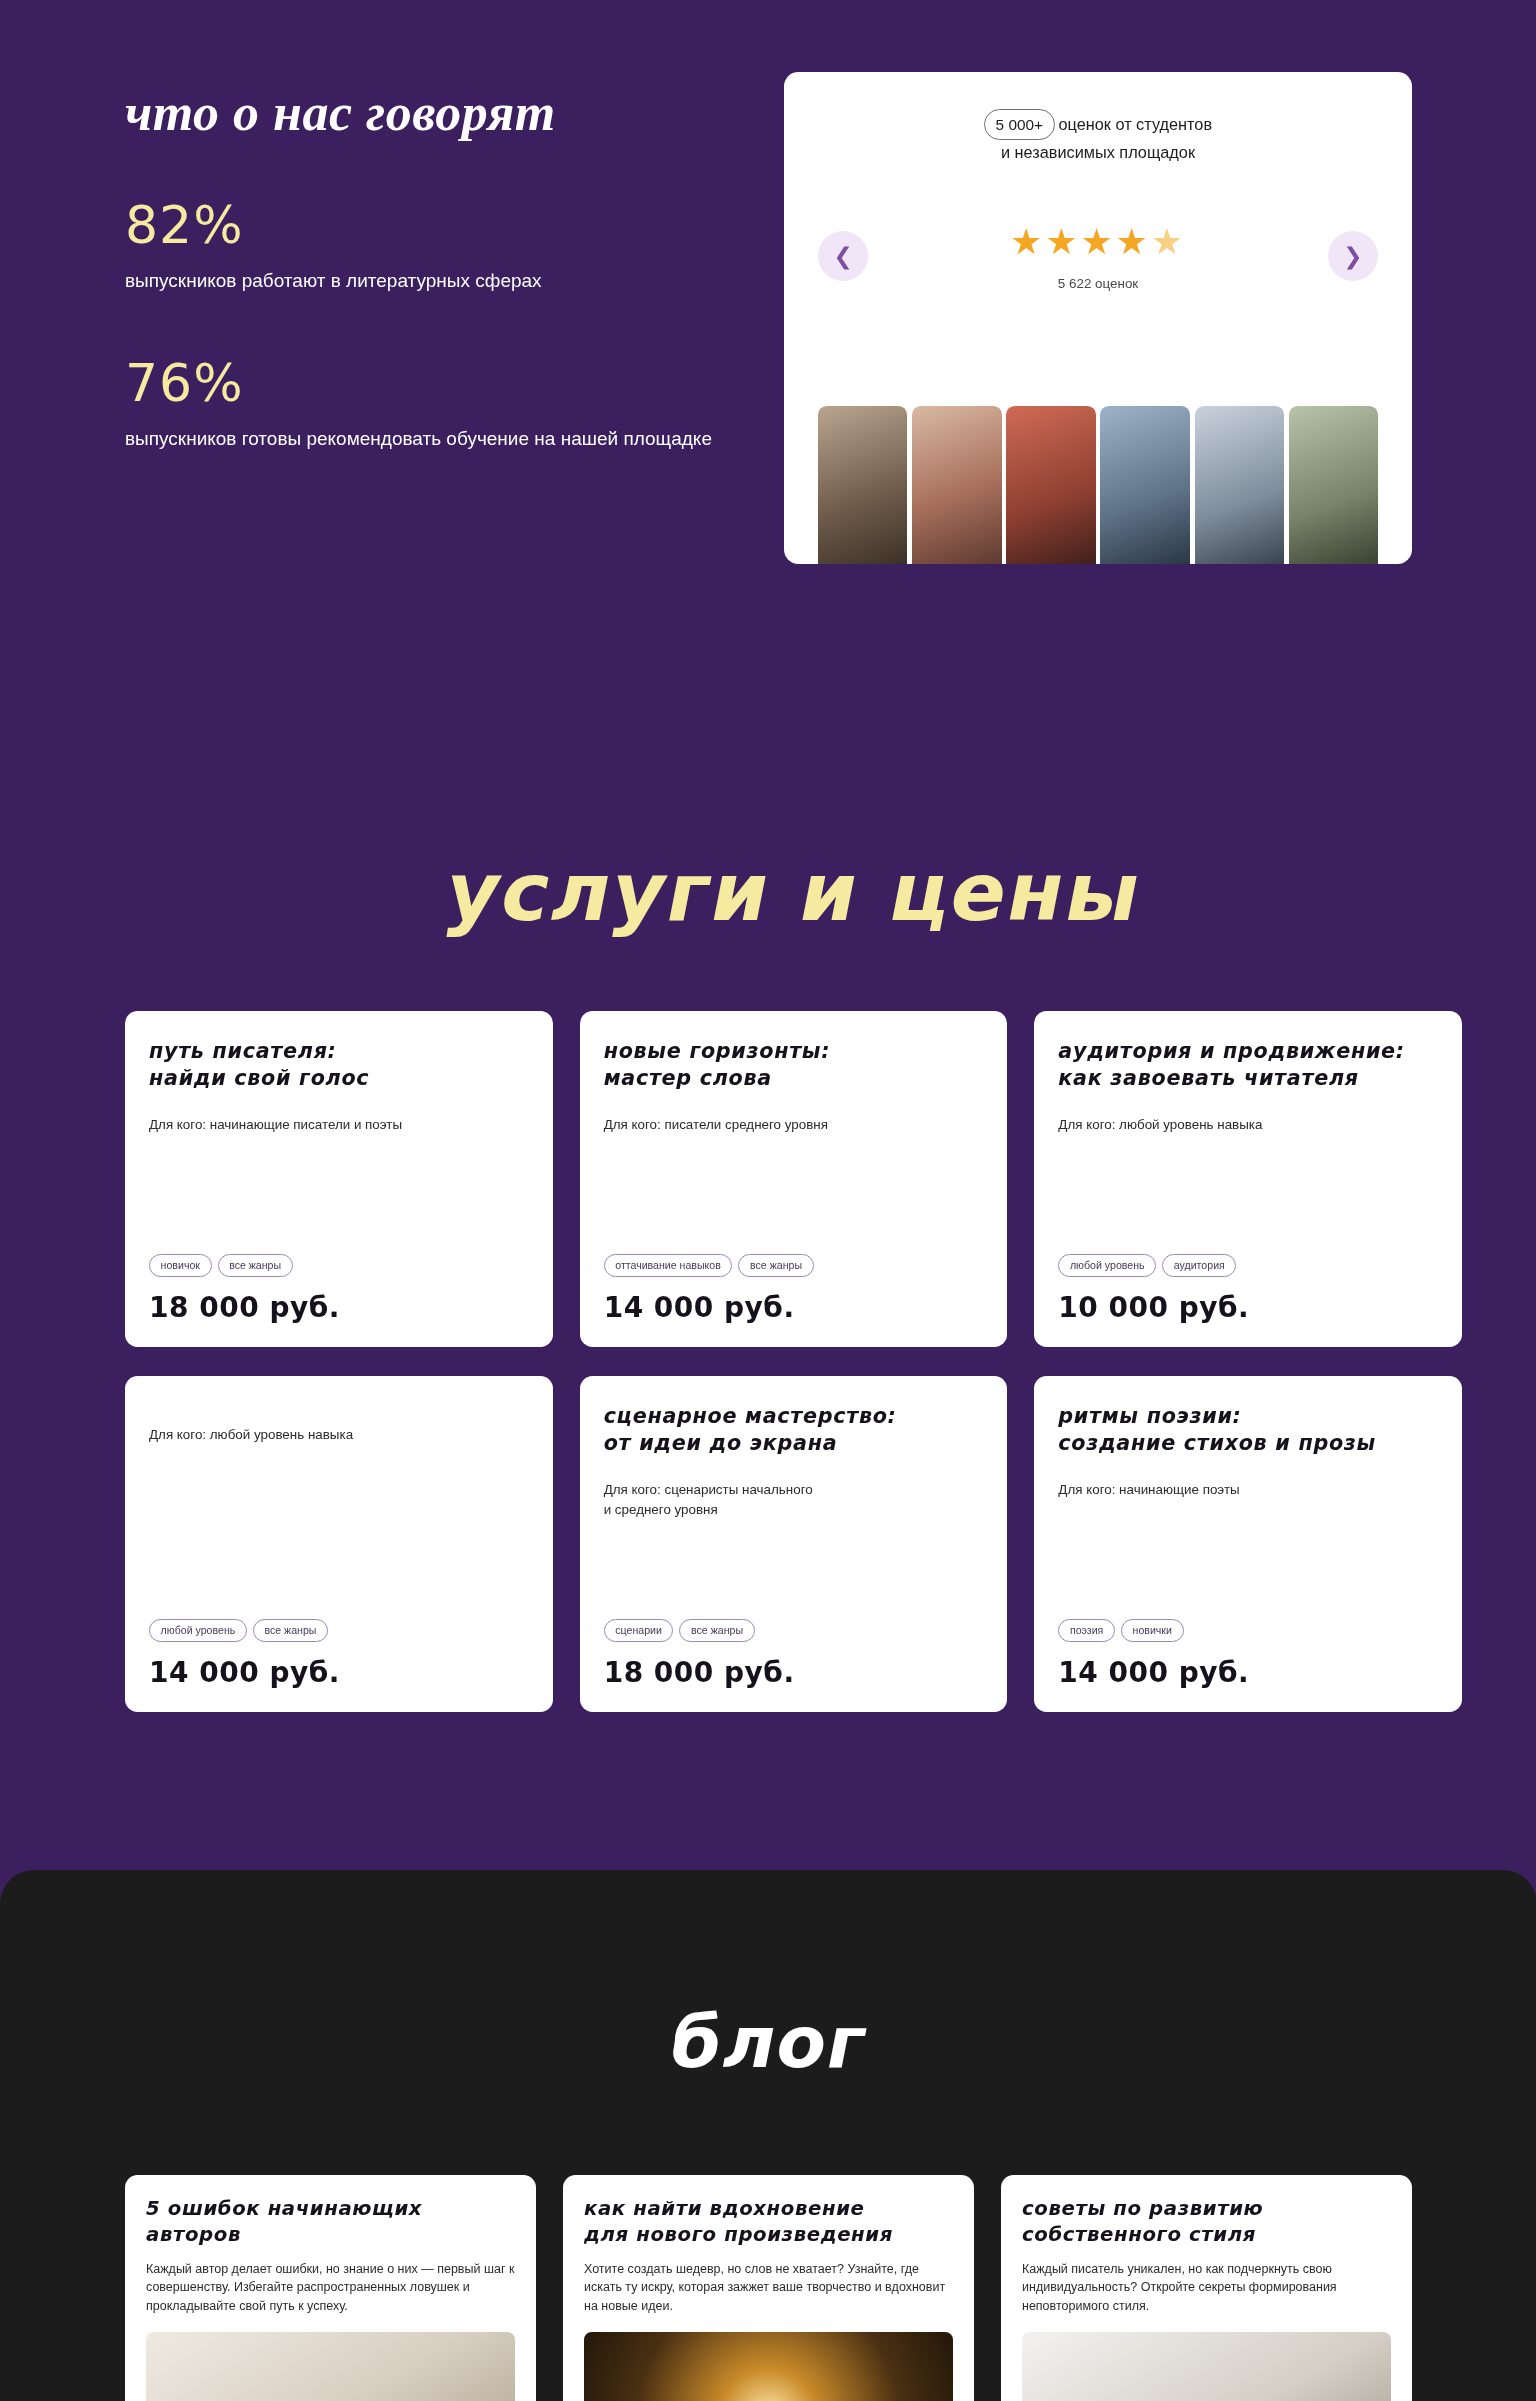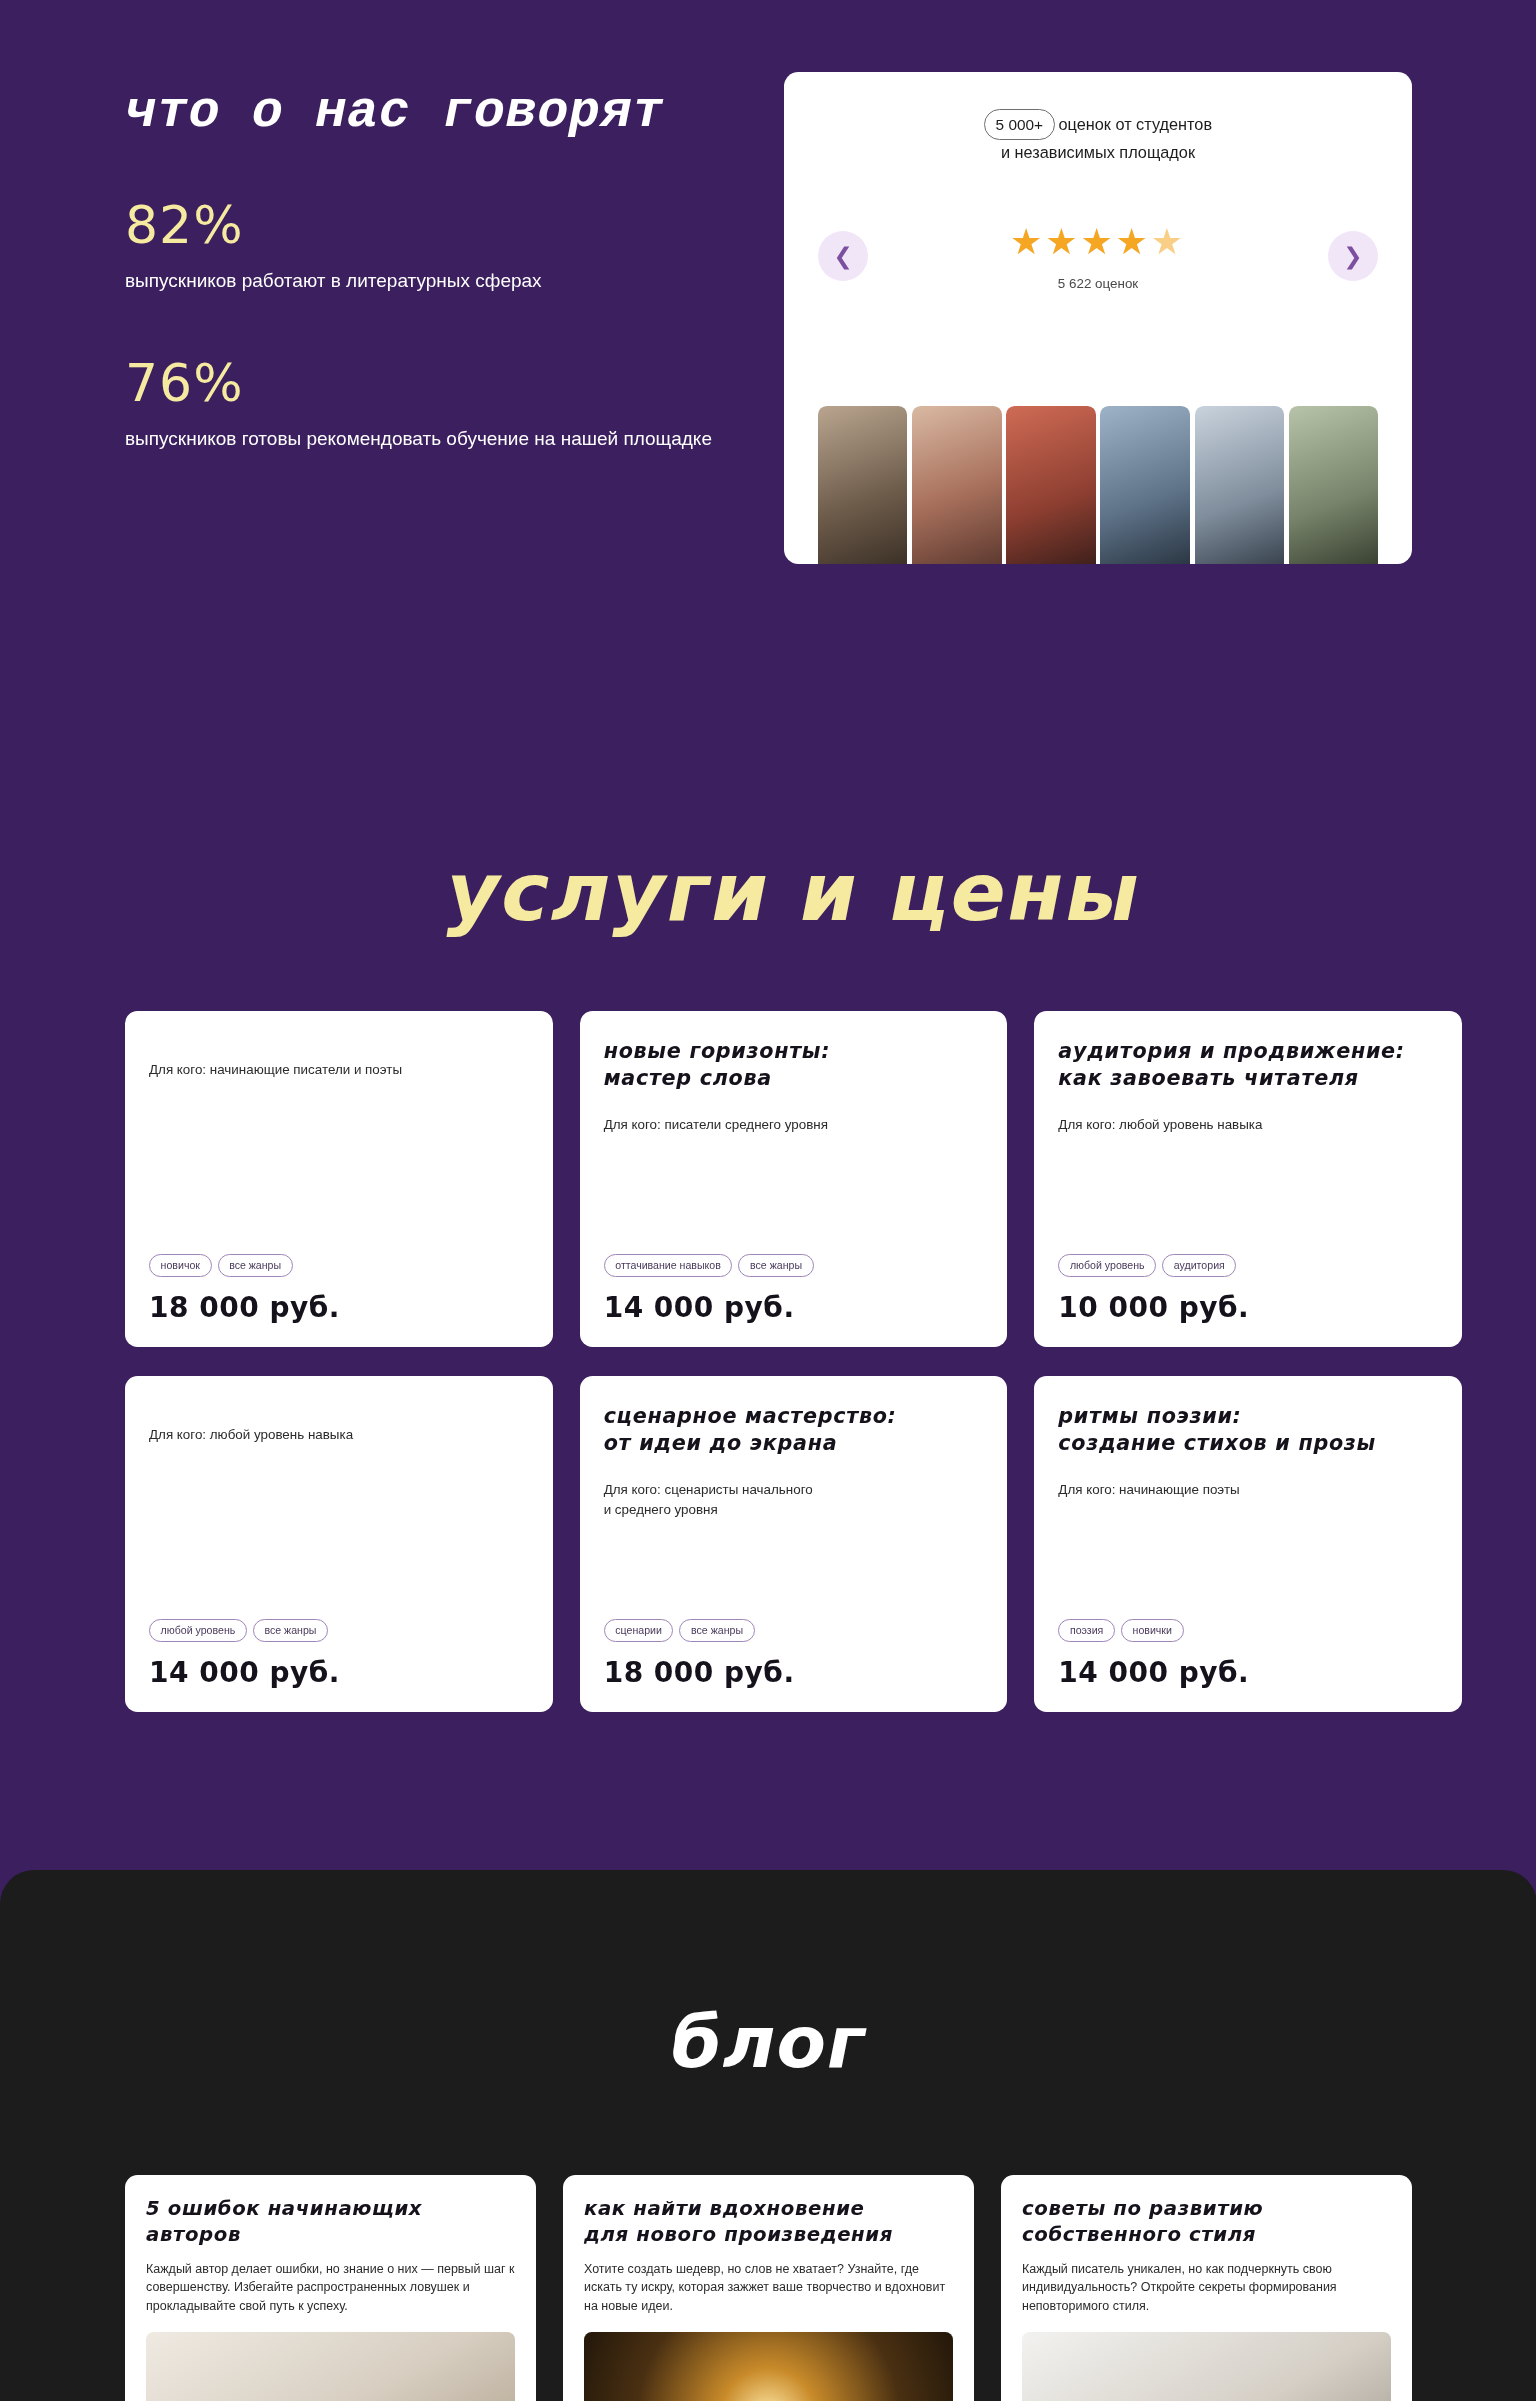--- a/index.html
+++ b/index.html
@@ -18,21 +18,21 @@
   
   .sec-reviews {
     background: #3b1f5e;
     padding: 72px 125px 0 125px;
     position: relative;
     height: 845px;
   }
   .reviews-inner { display: flex; gap: 34px; }
   .reviews-left { width: 653px; padding-top: 14.4px; }
   .rev-title {
-    font-family: Liberation Mono, monospace;
+    font-family: Liberation Serif, serif;
     font-weight: 700;
     font-style: italic;
     font-size: 52px;
     line-height: 1.05;
     color: #ffffff;
     letter-spacing: 0.5px;
     text-transform: lowercase;
   }
   .stat-block { margin-top: 58px; }
   .stat-block.second { margin-top: 62px; }
@@ -294,20 +294,22 @@
       </div>
     </div>
   </section>
 
   <section class="sec-services">
     <h2 class="services-title">услуги и цены</h2>
 
     <div class="card-grid">
 
       <div class="svc-card">
+        <div class="svc-name">путь писателя:
+найди свой голос</div>
         <div class="svc-for">Для кого: начинающие писатели и поэты</div>
         <div class="svc-tags">
           <span class="tag">новичок</span>
           <span class="tag">все жанры</span>
         </div>
         <div class="svc-price">18 000 руб.</div>
       </div>
 
       <div class="svc-card">
         <div class="svc-name">новые горизонты:

